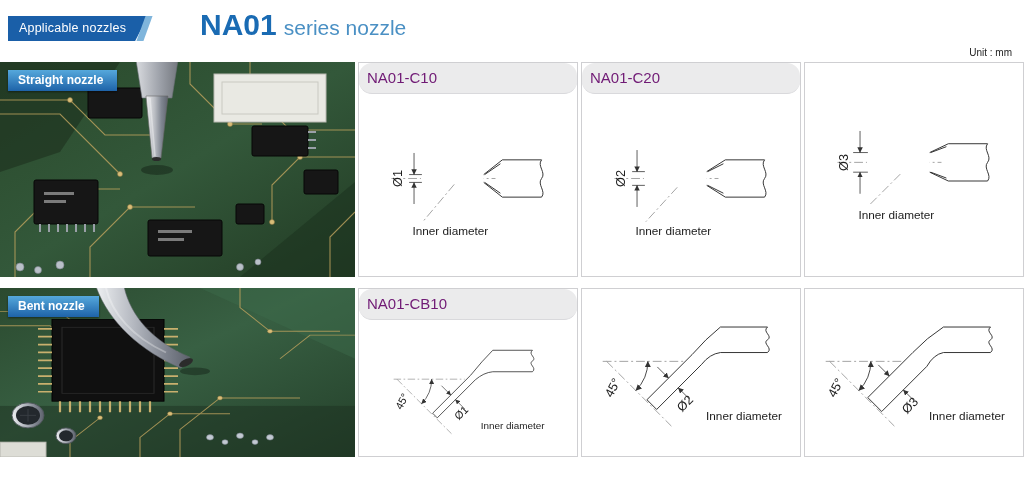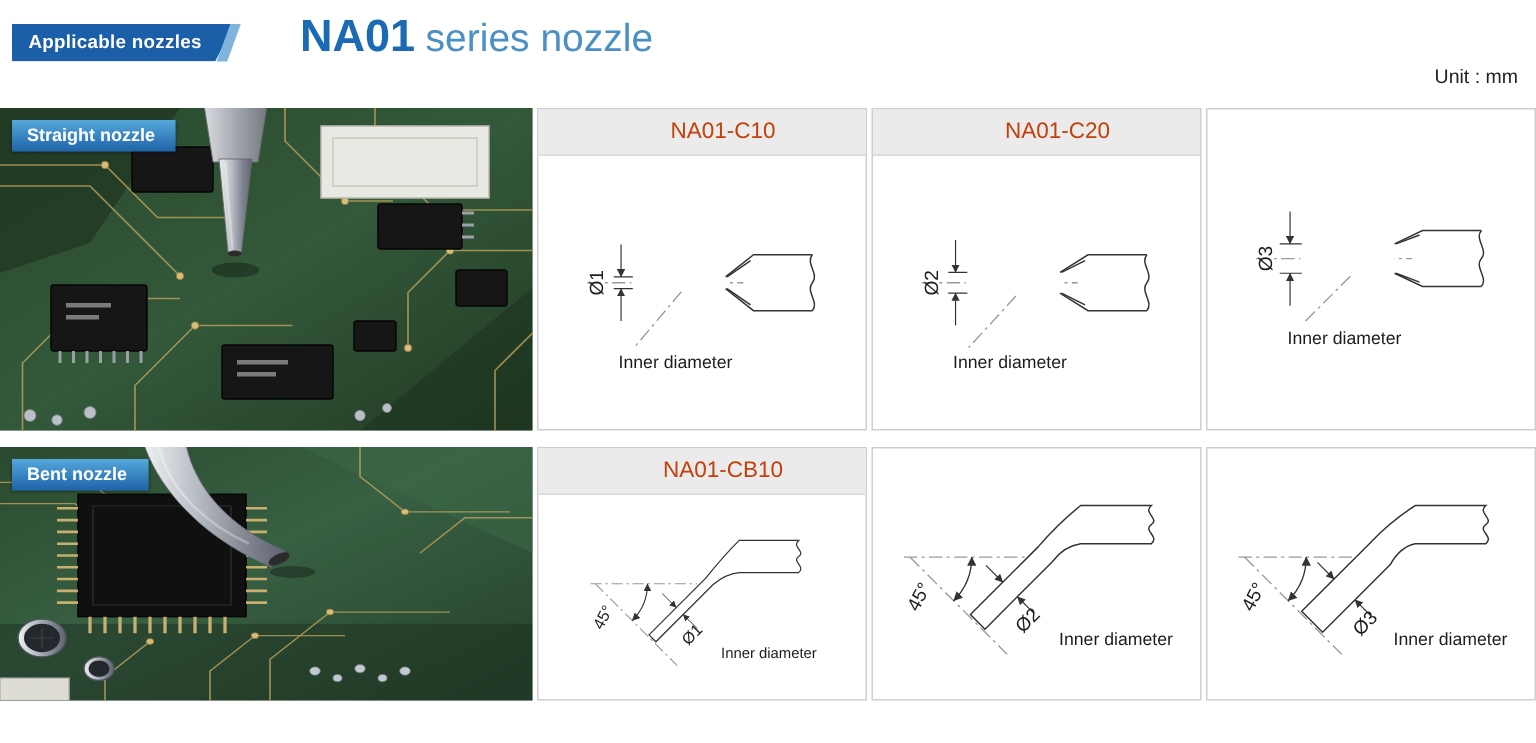--- a/index.html
+++ b/index.html
@@ -2,44 +2,44 @@
 <html style="--brand_blue: #1a6bb3; --series_light_blue: #4a90c4; --tag_bg: #1a5fa8; --tag_accent: #7fb5dc; --row_label_top: #55a8dc; --row_label_bottom: #1e63a8; --card_header_bg: #ebebec;"><head>
 <meta charset="utf-8">
 <style>
   html,body{margin:0;padding:0;}
   body{font-family:"Liberation Sans",sans-serif;background:#fff;}
   .page{width:1024px;height:495px;position:relative;overflow:hidden;background:#fff;}
 
   
   .hdr{position:relative;height:60px;}
   .tag{position:absolute;left:8px;top:16px;display:flex;align-items:stretch;}
-  .tag-main{background:var(--tag_bg,#1a5fa8);color:#fff;font-size:12.5px;font-weight:bold;
+  .tag-main{background:var(--tag_bg,#1a5fa8);color:#fff;font-size:12.5px;font-weight:normal;
             padding:5px 22px 6px 11px;clip-path:polygon(0 0,100% 0,calc(100% - 13px) 100%,0 100%);
             letter-spacing:.2px;}
   .tag-accent{width:7px;background:var(--tag_accent,#7fb5dc);transform:skewX(-20deg);margin-left:-7px;}
   .series{position:absolute;left:200px;top:8px;font-size:30px;font-weight:bold;
           color:var(--brand_blue,#1a6bb3);white-space:nowrap;}
-  .series .suffix{font-size:26px;font-weight:500;color:var(--series_light_blue,#4a90c4);margin-left:7px;}
-  .unit{position:absolute;right:12px;bottom:2px;font-size:13px;color:#222;}
+  .series .suffix{font-size:21px;font-weight:500;color:var(--series_light_blue,#4a90c4);margin-left:7px;}
+  .unit{position:absolute;right:12px;bottom:2px;font-size:10px;color:#222;}
 
   
-  .rows{margin-top:12px;text-align:center;}
+  .rows{margin-top:2px;}
   .row{display:flex;gap:3px;margin-bottom:11px;}
   .row-straight{height:215px;}
   .row-bent{height:169px;}
   .photo{flex:0 0 355px;width:355px;position:relative;overflow:hidden;background:#24402a;}
   .photo > svg{display:block;width:355px;height:100%;}
   .rlabel{position:absolute;left:8px;top:8px;color:#fff;font-size:12px;font-weight:bold;
           padding:3px 14px 4px 10px;
           background:linear-gradient(180deg,var(--row_label_top,#55a8dc),var(--row_label_bottom,#1e63a8));
           box-shadow:0 1px 2px rgba(0,0,0,.45);}
   .card{flex:1 1 0;min-width:0;border:1px solid #cfcfd2;background:#fff;display:flex;flex-direction:column;}
   .card-h{height:30px;line-height:30px;background:var(--card_header_bg,#ebebec);
-          border-bottom:1px solid #d9d9dc;font-size:15px;color:#c2410c;padding-left:28px;
-          font-weight:500;}
+          border-bottom:1px solid #d9d9dc;font-size:15px;color:#701a75;padding-left:8px;
+          font-weight:500;border-radius:13px;}
   .card-b{flex:1;display:flex;align-items:center;justify-content:center;overflow:hidden;}
   .card-b svg{width:208px;height:96%;}
 
   
   .ln line,.ln path{stroke:#333;stroke-width:1;fill:none;}
   .cl{stroke:#999;stroke-width:.9;fill:none;stroke-dasharray:9 3 2 3;}
   .thin{stroke:#777;stroke-width:.6;fill:none;}
   .arc{stroke:#333;stroke-width:.9;fill:none;}
   .tube{fill:#fff;stroke:#333;stroke-width:1;}
   .extl{stroke:#333;stroke-width:.8;fill:none;}

